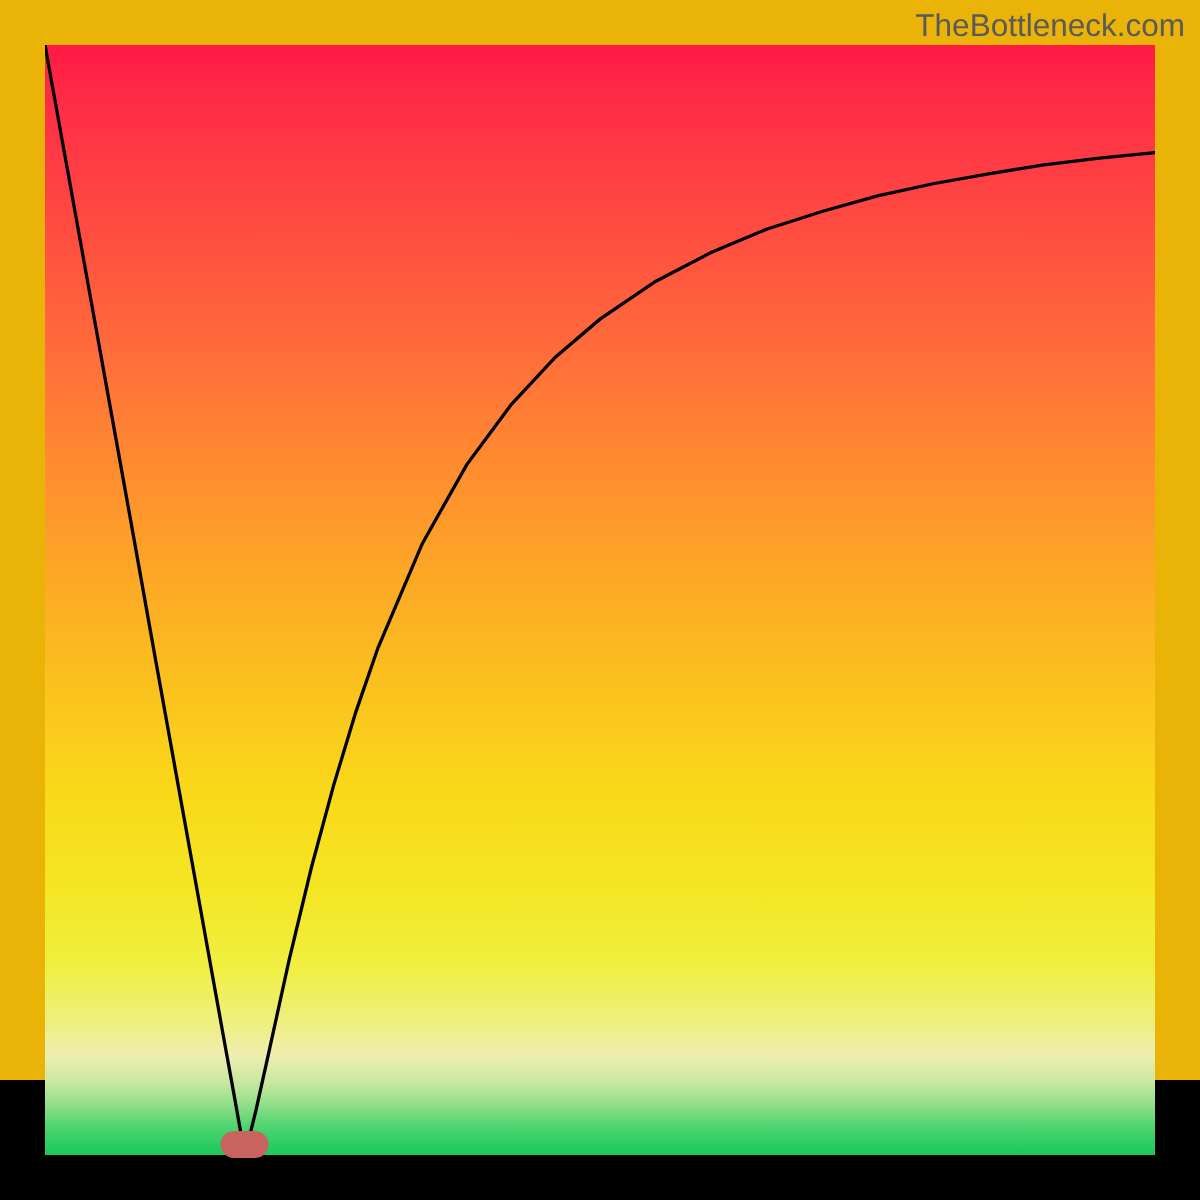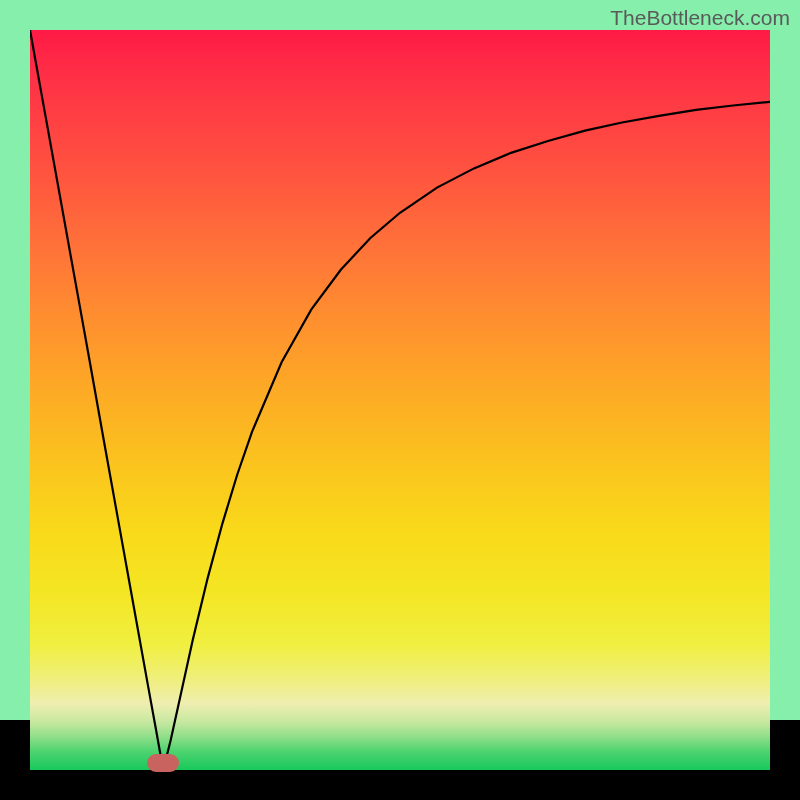--- a/index.html
+++ b/index.html
@@ -1,21 +1,21 @@
 <!DOCTYPE html>
 <html><head>
 <meta charset="utf-8">
 <style>
   * { margin: 0; padding: 0; box-sizing: border-box; }
   html, body { width: 800px; height: 800px; overflow: hidden; background: #000; }
   .frame {
     position: relative;
     width: 800px;
     height: 720px;
-    background: #86efac;
+    background: #eab308;
   }
   .plot-area {
     position: absolute;
     left: 30px;
     top: 30px;
     width: 740px;
     height: 740px;
     background: linear-gradient(to bottom,
       #ff1a46 0%,
       #ff3246 7%,

